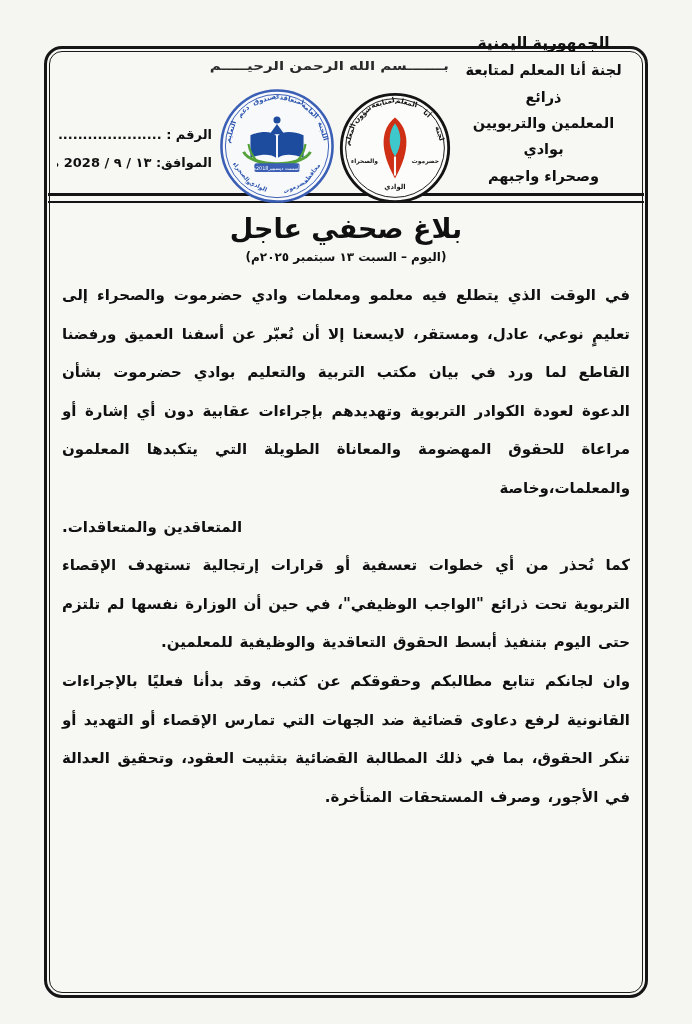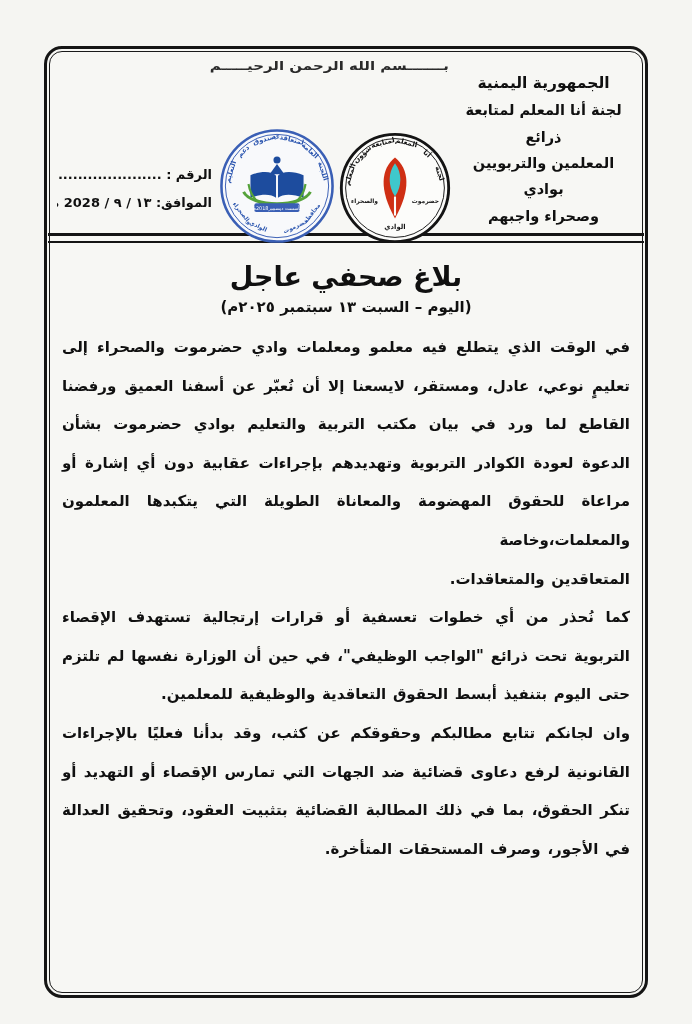--- a/index.html
+++ b/index.html
@@ -33,21 +33,21 @@
     transform:translateX(-57%) scaleY(0.82);
     font-size:15px;
     font-weight:bold;
     color:#2a2a2a;
     white-space:nowrap;
     letter-spacing:0.5px;
     z-index:3;
   }
   .header {
     position:relative;
-    height:184px;
+    height:144px;
     display:flex;
     align-items:flex-end;
     padding:0 10px;
     z-index:2;
   }
   .hdr-org {
     width:196px;
     text-align:center;
     font-weight:bold;
     font-size:14.5px;
@@ -84,37 +84,36 @@
   }
   .content {
     padding:10px 15px 0 15px;
     position:relative;
     z-index:1;
   }
   .doc-title {
     text-align:center;
     font-size:27px;
     font-weight:bold;
-    margin-top:8px;
   }
   .doc-subtitle {
     text-align:center;
-    font-size:15px;
+    font-size:12px;
     font-weight:bold;
     margin-top:6px;
     margin-bottom:12px;
   }
   .para {
     font-size:15px;
     font-weight:bold;
     line-height:38.6px;
     text-align:justify;
     word-spacing:1.5px;
   }
-  .para.short { text-align:right; }
+  .para.short { text-align:left; }
   svg text { font-family:"DejaVu Sans", sans-serif; }
 </style>
 </head>
 <body>
 
 <div class="frame">
 
   <div class="bismillah">بـــــــسم الله الرحمن الرحيـــــم</div>
 
   <div class="header">

